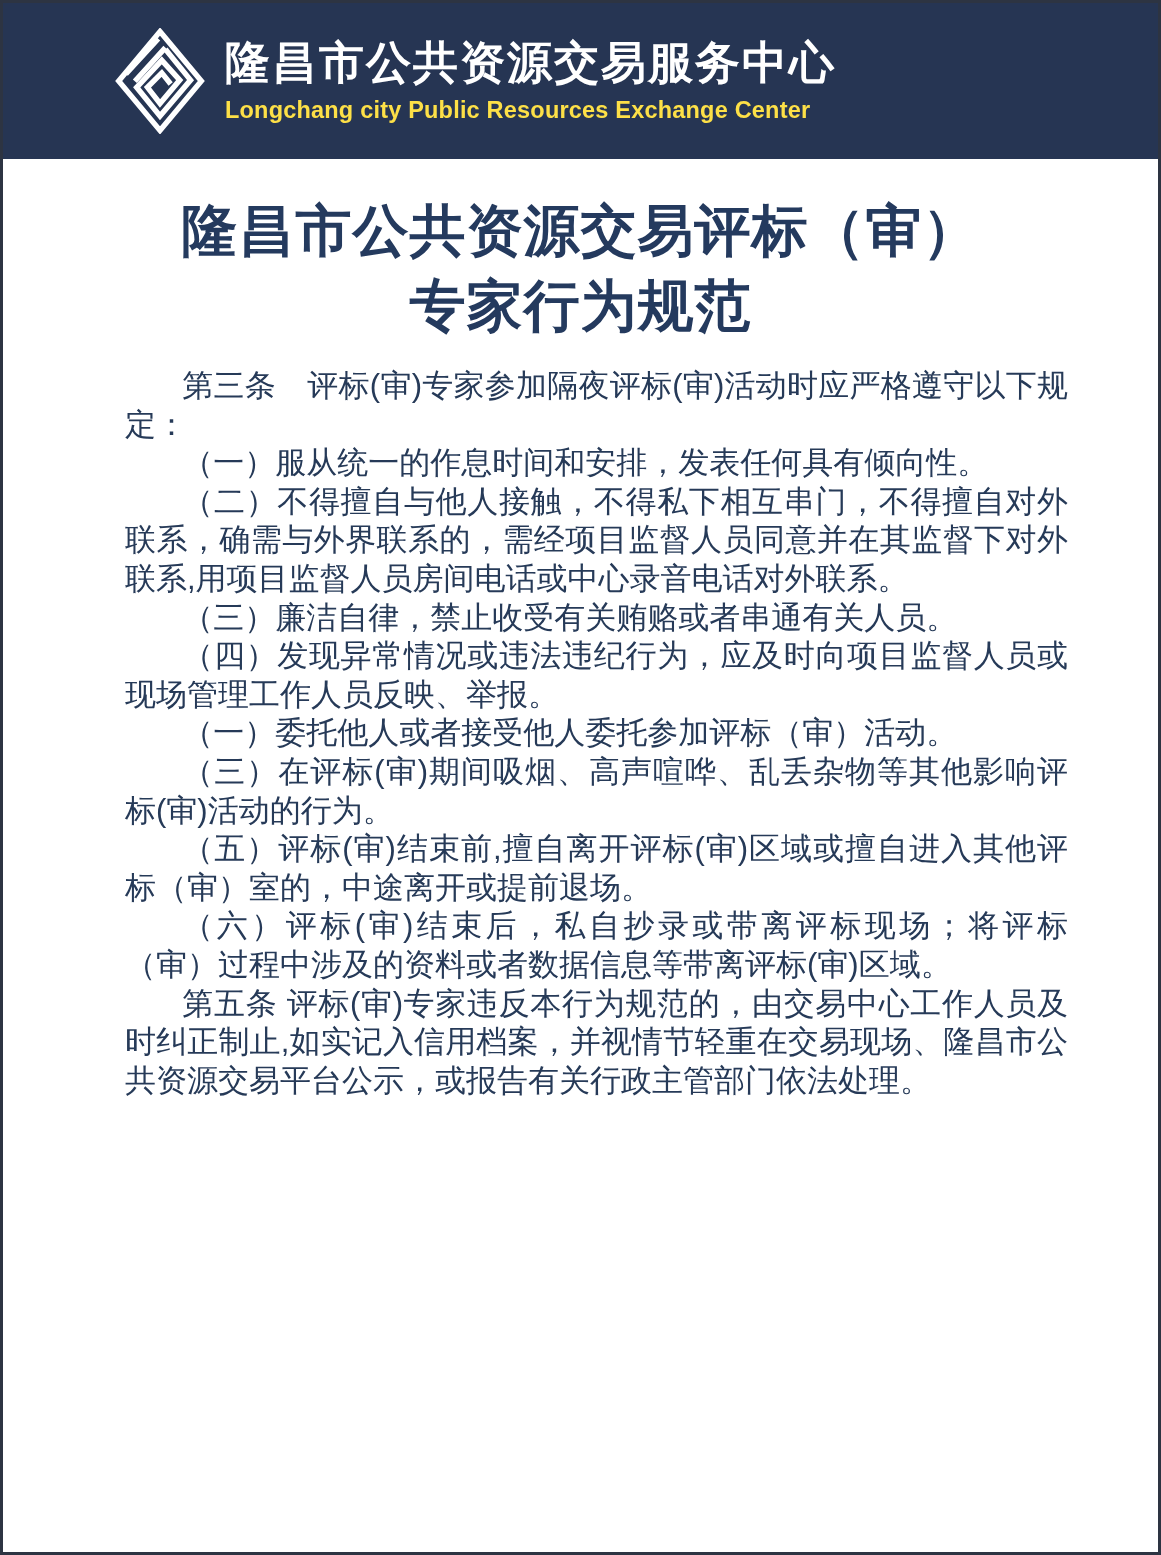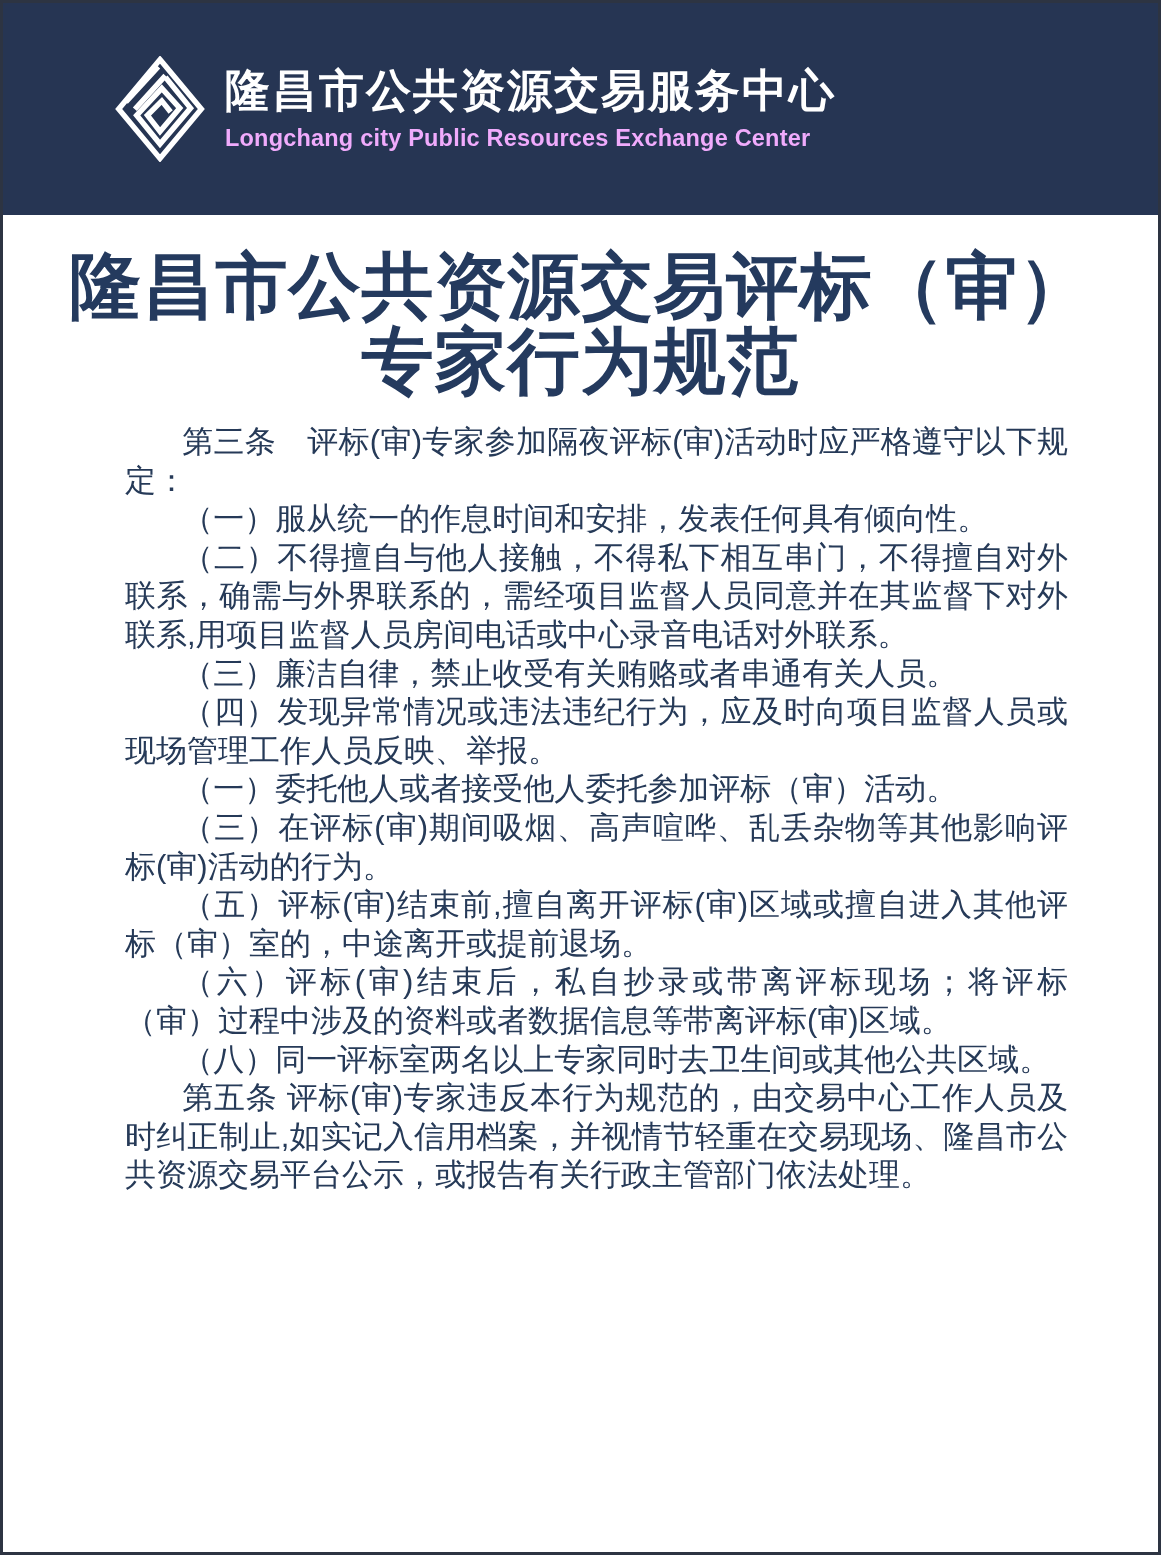--- a/index.html
+++ b/index.html
@@ -8,21 +8,21 @@
     height: 1555px;
     box-sizing: border-box;
     margin: 0 auto;
     background: #ffffff;
     border: 3px solid #2d3442;
     overflow: hidden;
     font-family: "Liberation Sans", "DejaVu Sans", sans-serif;
   }
   
   .band {
-    height: 212px;
+    height: 156px;
     background: #263553;
     display: flex;
     align-items: center;
   }
   .brand {
     display: flex;
     align-items: center;
     gap: 20px;
     margin-left: 112px;
   }
@@ -30,33 +30,33 @@
   .brand-text { display: flex; flex-direction: column; }
   .org-zh {
     color: #ffffff;
     font-size: 45px;
     font-weight: bold;
     letter-spacing: 2px;
     line-height: 1.1;
     white-space: nowrap;
   }
   .org-en {
-    color: #f0abfc;
+    color: #fde047;
     font-size: 23.5px;
     font-weight: bold;
     letter-spacing: 0.2px;
     margin-top: 10px;
     white-space: nowrap;
   }
   
   .title {
     margin: 34px 48px 0 48px;
     text-align: center;
     color: #243a5e;
-    font-size: 72px;
+    font-size: 56px;
     line-height: 75px;
     font-weight: 800;
     letter-spacing: 1px;
   }
   .title span { display: block; }
   
   .content {
     margin: 24px 90px 0 122px;
     color: #263a58;
     font-size: 31px;
@@ -99,17 +99,16 @@
   <main class="content">
     <p><b class="lead">第三条</b><span>　评标(审)专家参加隔夜评标(审)活动时应严格遵守以下规定：</span></p>
     <p><span>（一）服从统一的作息时间和安排，发表任何具有倾向性。</span></p>
     <p><span>（二）不得擅自与他人接触，不得私下相互串门，不得擅自对外联系，确需与外界联系的，需经项目监督人员同意并在其监督下对外联系,用项目监督人员房间电话或中心录音电话对外联系。</span></p>
     <p><span>（三）廉洁自律，禁止收受有关贿赂或者串通有关人员。</span></p>
     <p><span>（四）发现异常情况或违法违纪行为，应及时向项目监督人员或现场管理工作人员反映、举报。</span></p>
     <p><span>（一）委托他人或者接受他人委托参加评标（审）活动。</span></p>
     <p><span>（三）在评标(审)期间吸烟、高声喧哗、乱丢杂物等其他影响评标(审)活动的行为。</span></p>
     <p><span>（五）评标(审)结束前,擅自离开评标(审)区域或擅自进入其他评标（审）室的，中途离开或提前退场。</span></p>
     <p><span>（六）评标(审)结束后，私自抄录或带离评标现场；将评标（审）过程中涉及的资料或者数据信息等带离评标(审)区域。</span></p>
-    <p><span>（八）同一评标室两名以上专家同时去卫生间或其他公共区域。</span></p>
     <p><span>第五条 评标(审)专家违反本行为规范的，由交易中心工作人员及时纠正制止,如实记入信用档案，并视情节轻重在交易现场、隆昌市公共资源交易平台公示，或报告有关行政主管部门依法处理。</span></p>
   </main>
 
 </div>
 
 </body></html>

